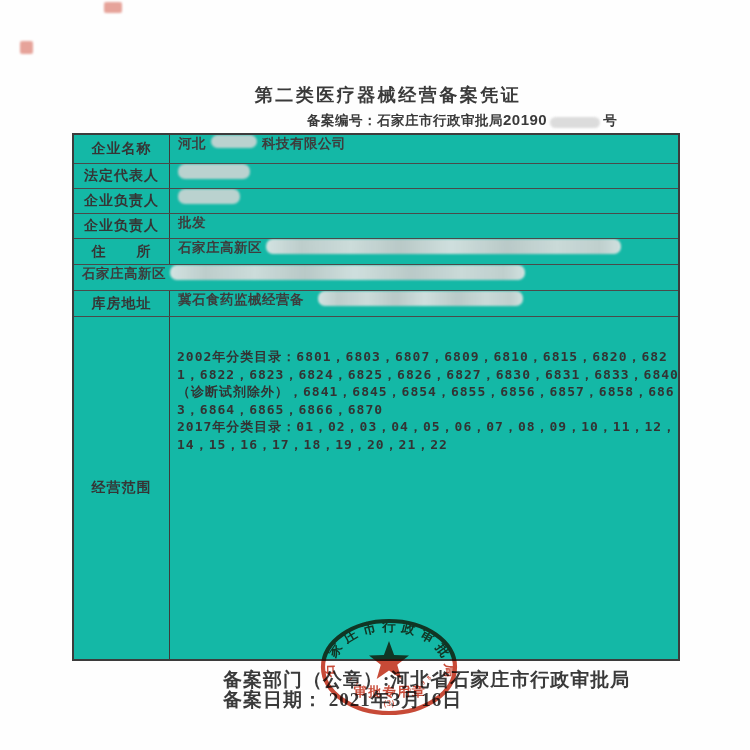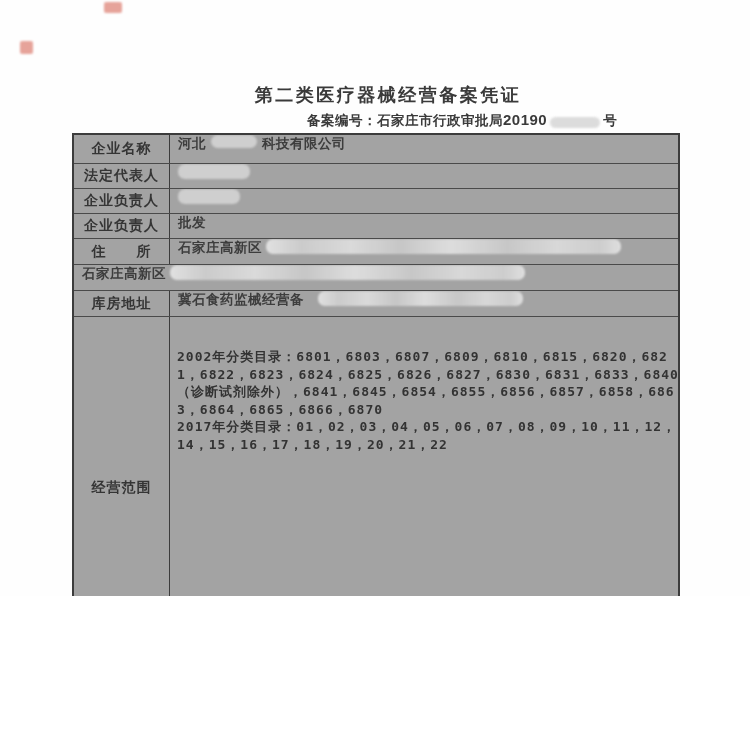--- a/index.html
+++ b/index.html
@@ -1,34 +1,34 @@
 <!DOCTYPE html>
 <html><head>
 <meta charset="utf-8">
 <style>
   html,body{margin:0;padding:0;background:#ffffff;}
   .page{
-    position:relative;width:750px;height:596px;background:#fefefe;overflow:hidden;
+    position:relative;width:750px;height:750px;background:#fefefe;overflow:hidden;
     font-family:"Liberation Serif","DejaVu Serif",serif;color:#2e2e2e;
   }
   
   .title{
     position:absolute;top:83px;left:26px;right:0;text-align:center;
     font-size:18px;font-weight:bold;letter-spacing:2.5px;color:#3a3a3a;
   }
   .filing-line{
     position:absolute;top:111px;left:307px;font-size:13.5px;font-weight:bold;
     letter-spacing:.5px;color:#3a3a3a;white-space:nowrap;
   }
   .filing-line .digits{font-family:Liberation Sans, sans-serif;font-size:15px;}
   
   .cert-table{
     position:absolute;left:72px;top:133px;width:608px;height:528px;
     border:2px solid #3c3c3c;box-sizing:border-box;display:flex;flex-direction:column;
-    background:#a3a3a3;
+    background:#14b8a6;
   }
   .row{display:flex;border-bottom:1px solid #4a4a4a;box-sizing:border-box;}
   .row:last-child{border-bottom:none;flex:1;}
   .cell-label{
     width:96px;min-width:96px;border-right:1.5px solid #3c3c3c;box-sizing:border-box;
     display:flex;align-items:center;justify-content:center;
     font-size:14px;font-weight:bold;letter-spacing:1px;color:#353535;
   }
   .cell-value{
     flex:1;display:flex;align-items:flex-start;padding-left:8px;

